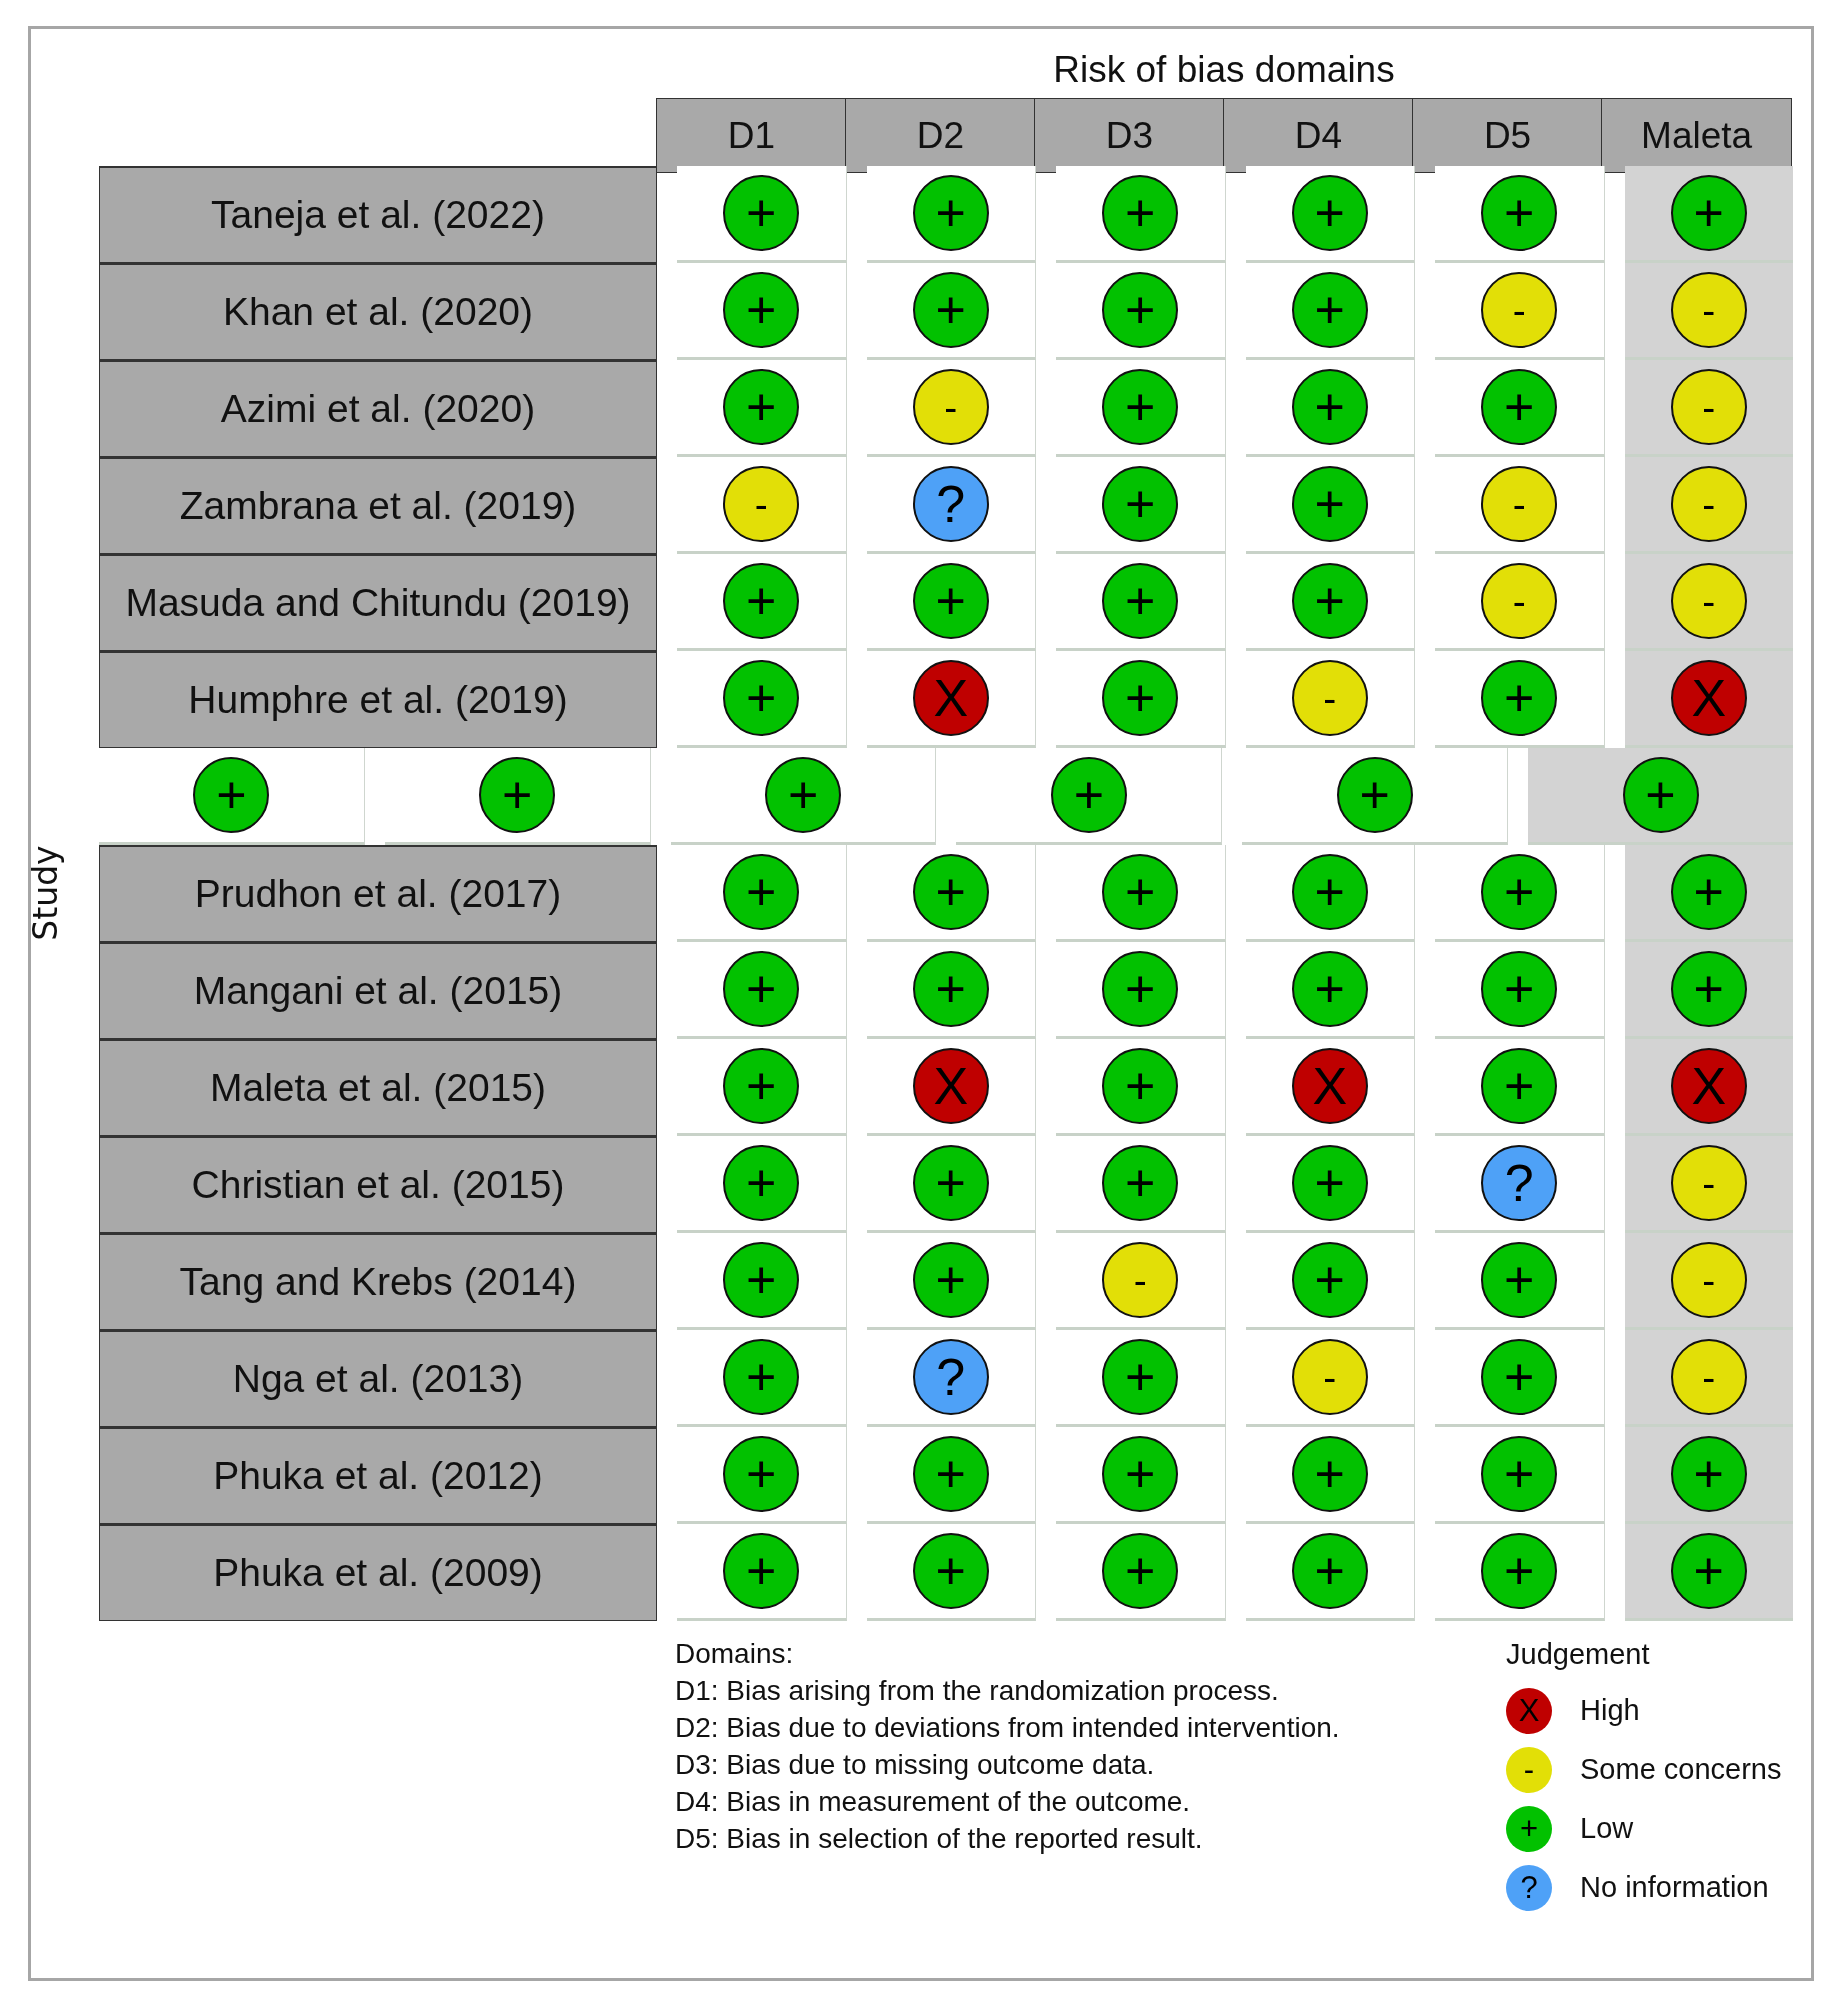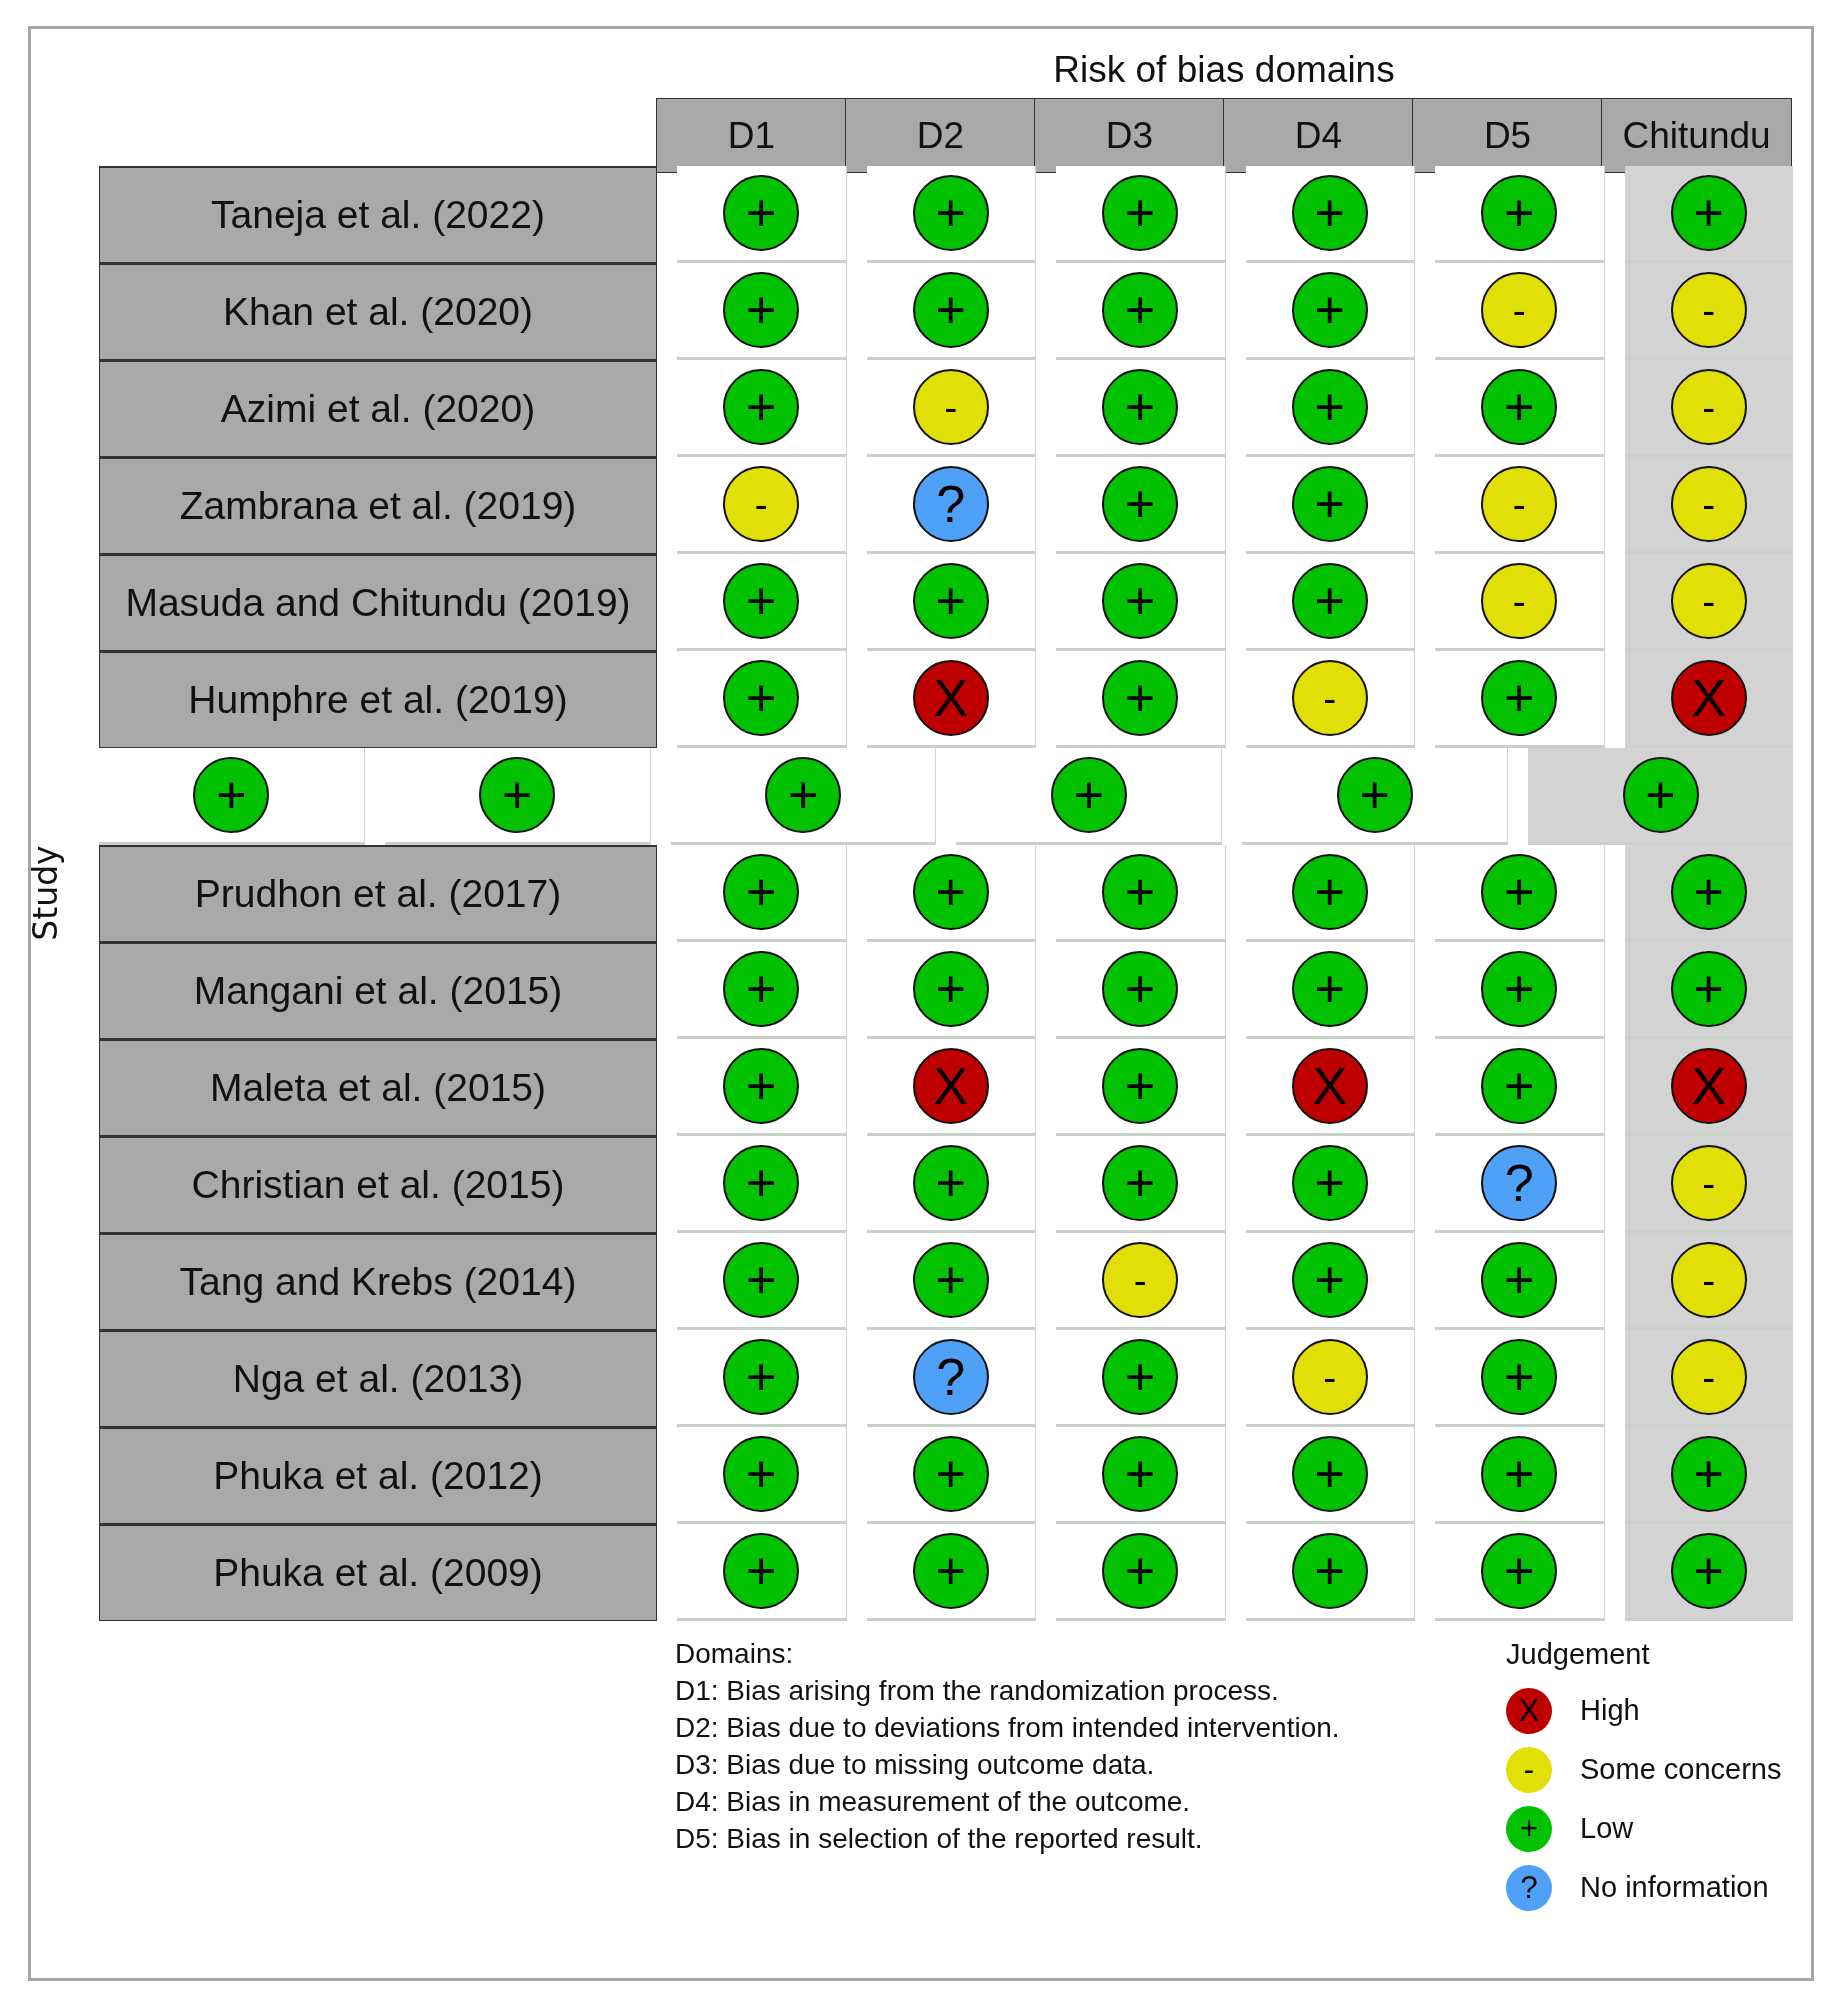--- a/index.html
+++ b/index.html
@@ -39,21 +39,21 @@
 <div id="study-axis">
   <span>Study</span>
 </div>
 
 <div id="header">
     <div class="hcell">D1</div>
     <div class="hcell">D2</div>
     <div class="hcell">D3</div>
     <div class="hcell">D4</div>
     <div class="hcell">D5</div>
-    <div class="hcell">Chitundu</div>
+    <div class="hcell">Maleta</div>
   </div>
 
 <div id="grid">
     <div class="row">
       <div class="study">Taneja et al. (2022)</div>
       <div class="cell">
         <div class="dot low">+</div>
       </div>
       <div class="cell">
         <div class="dot low">+</div>

